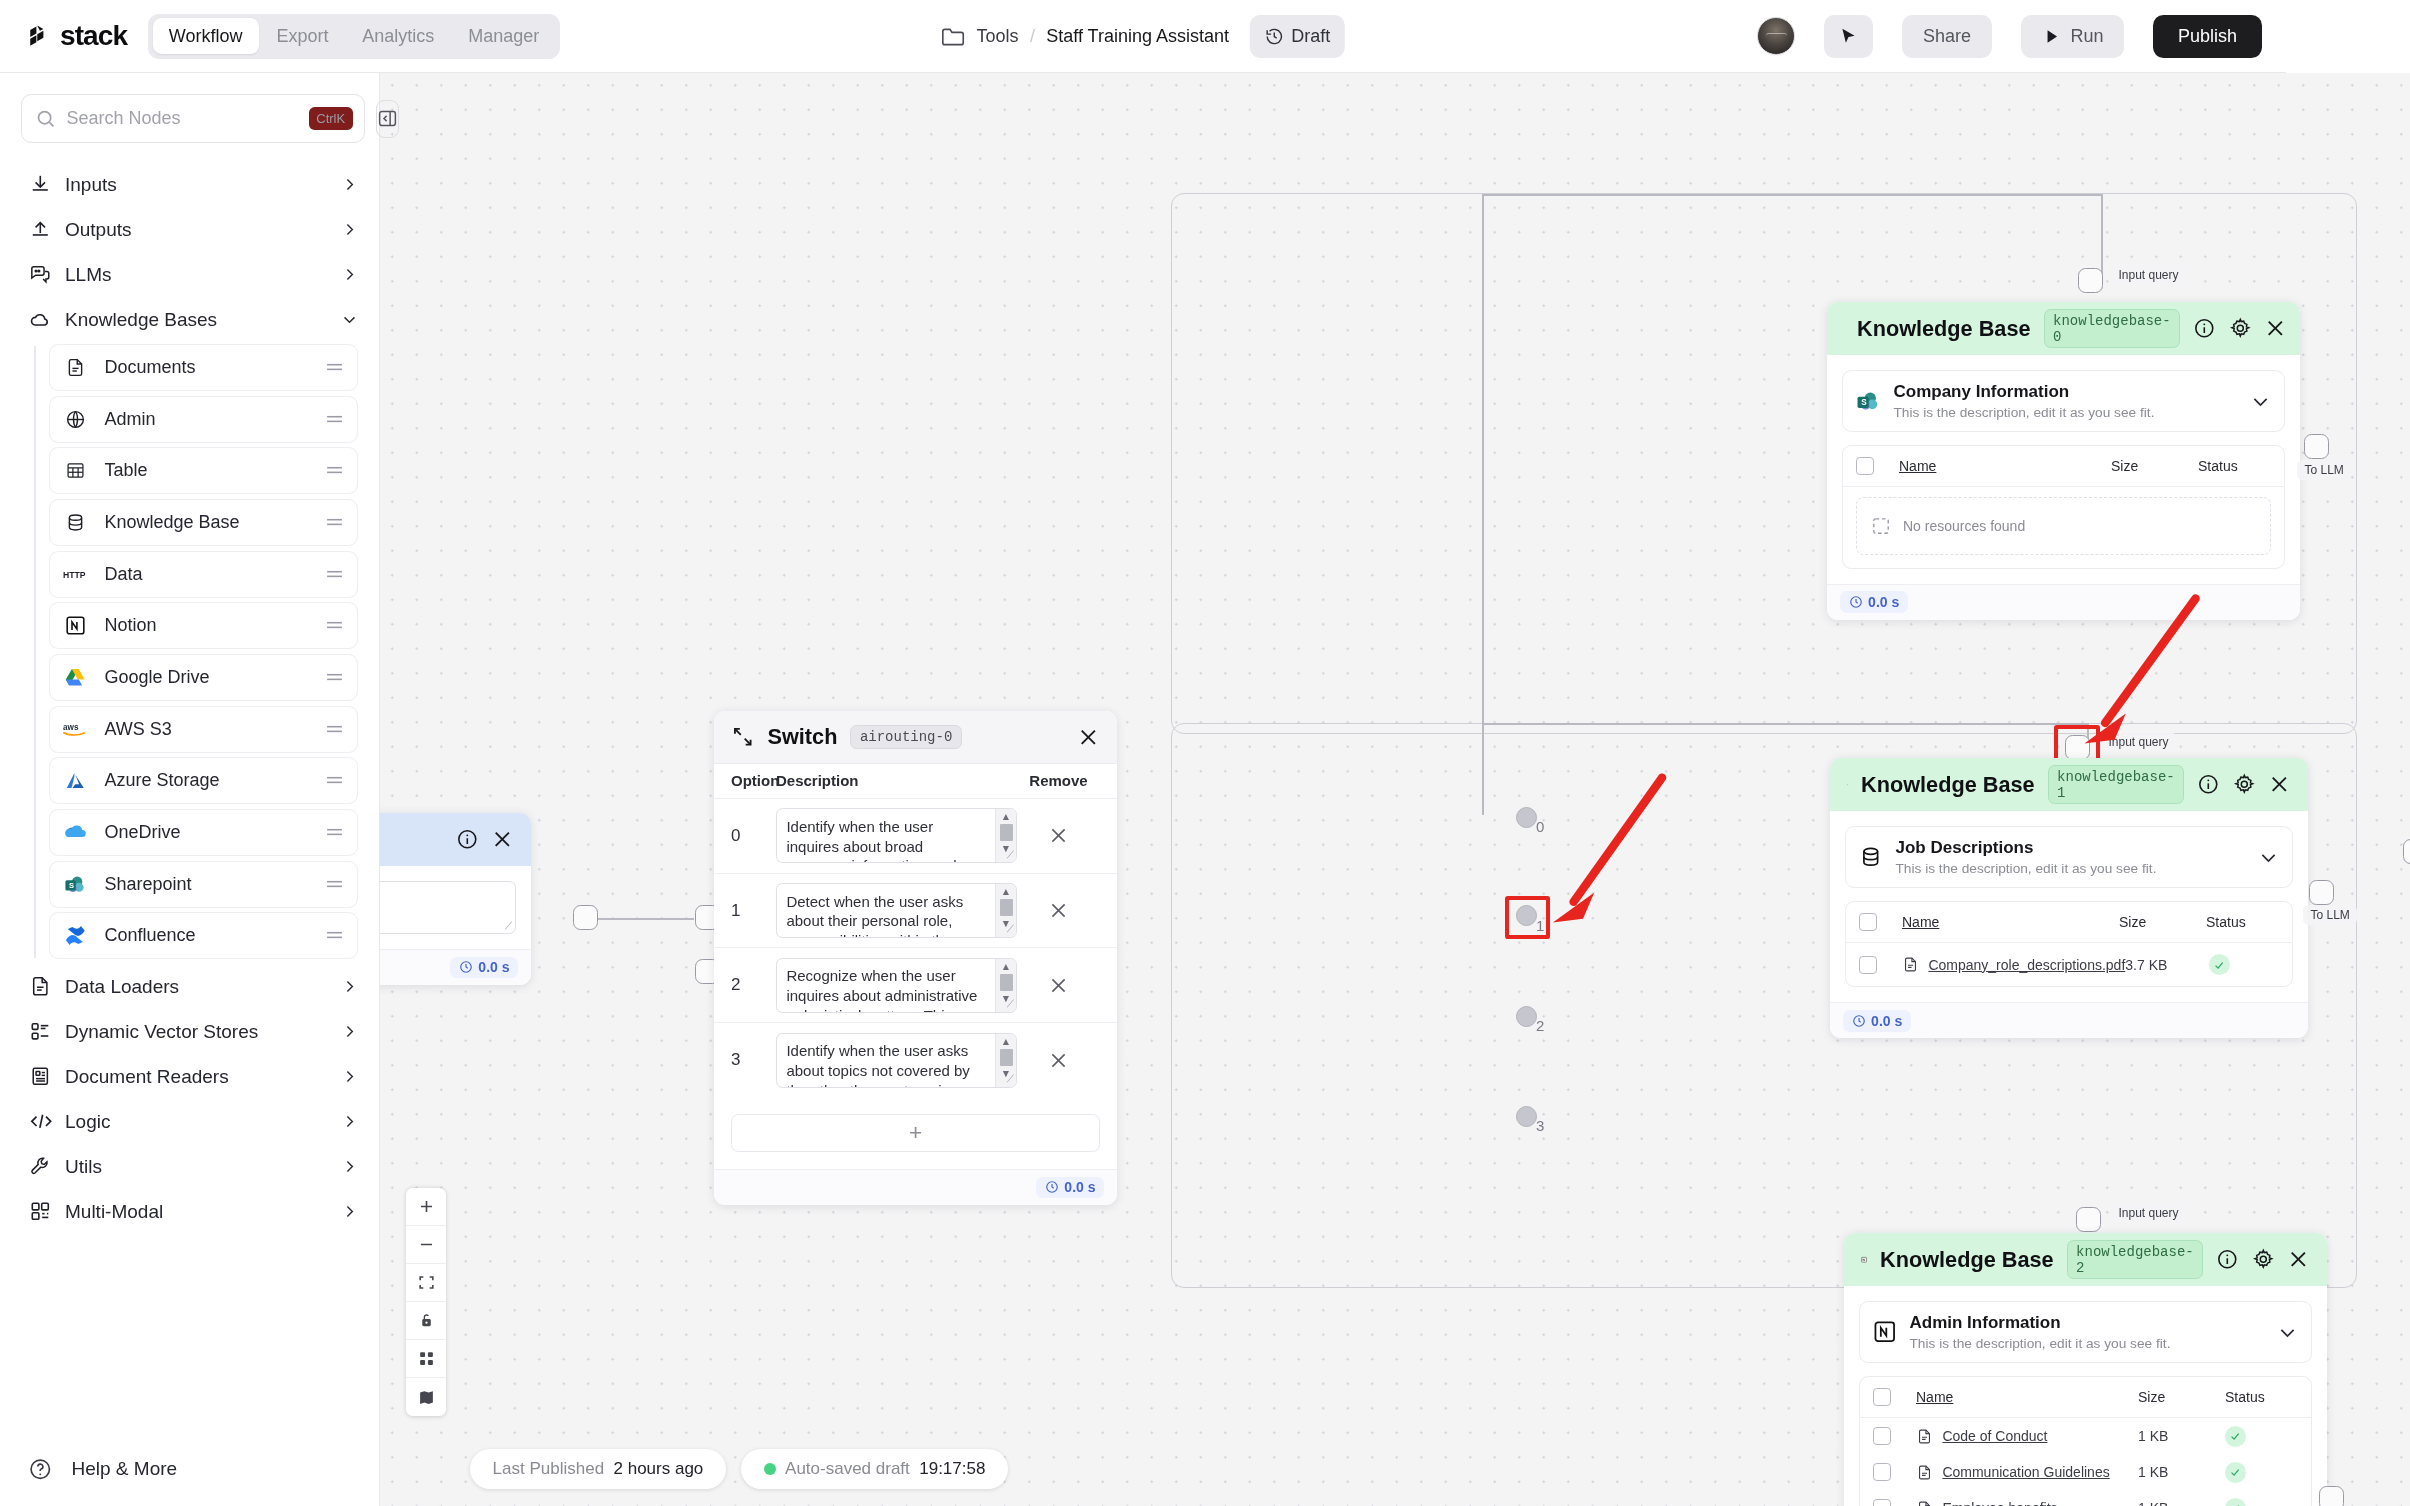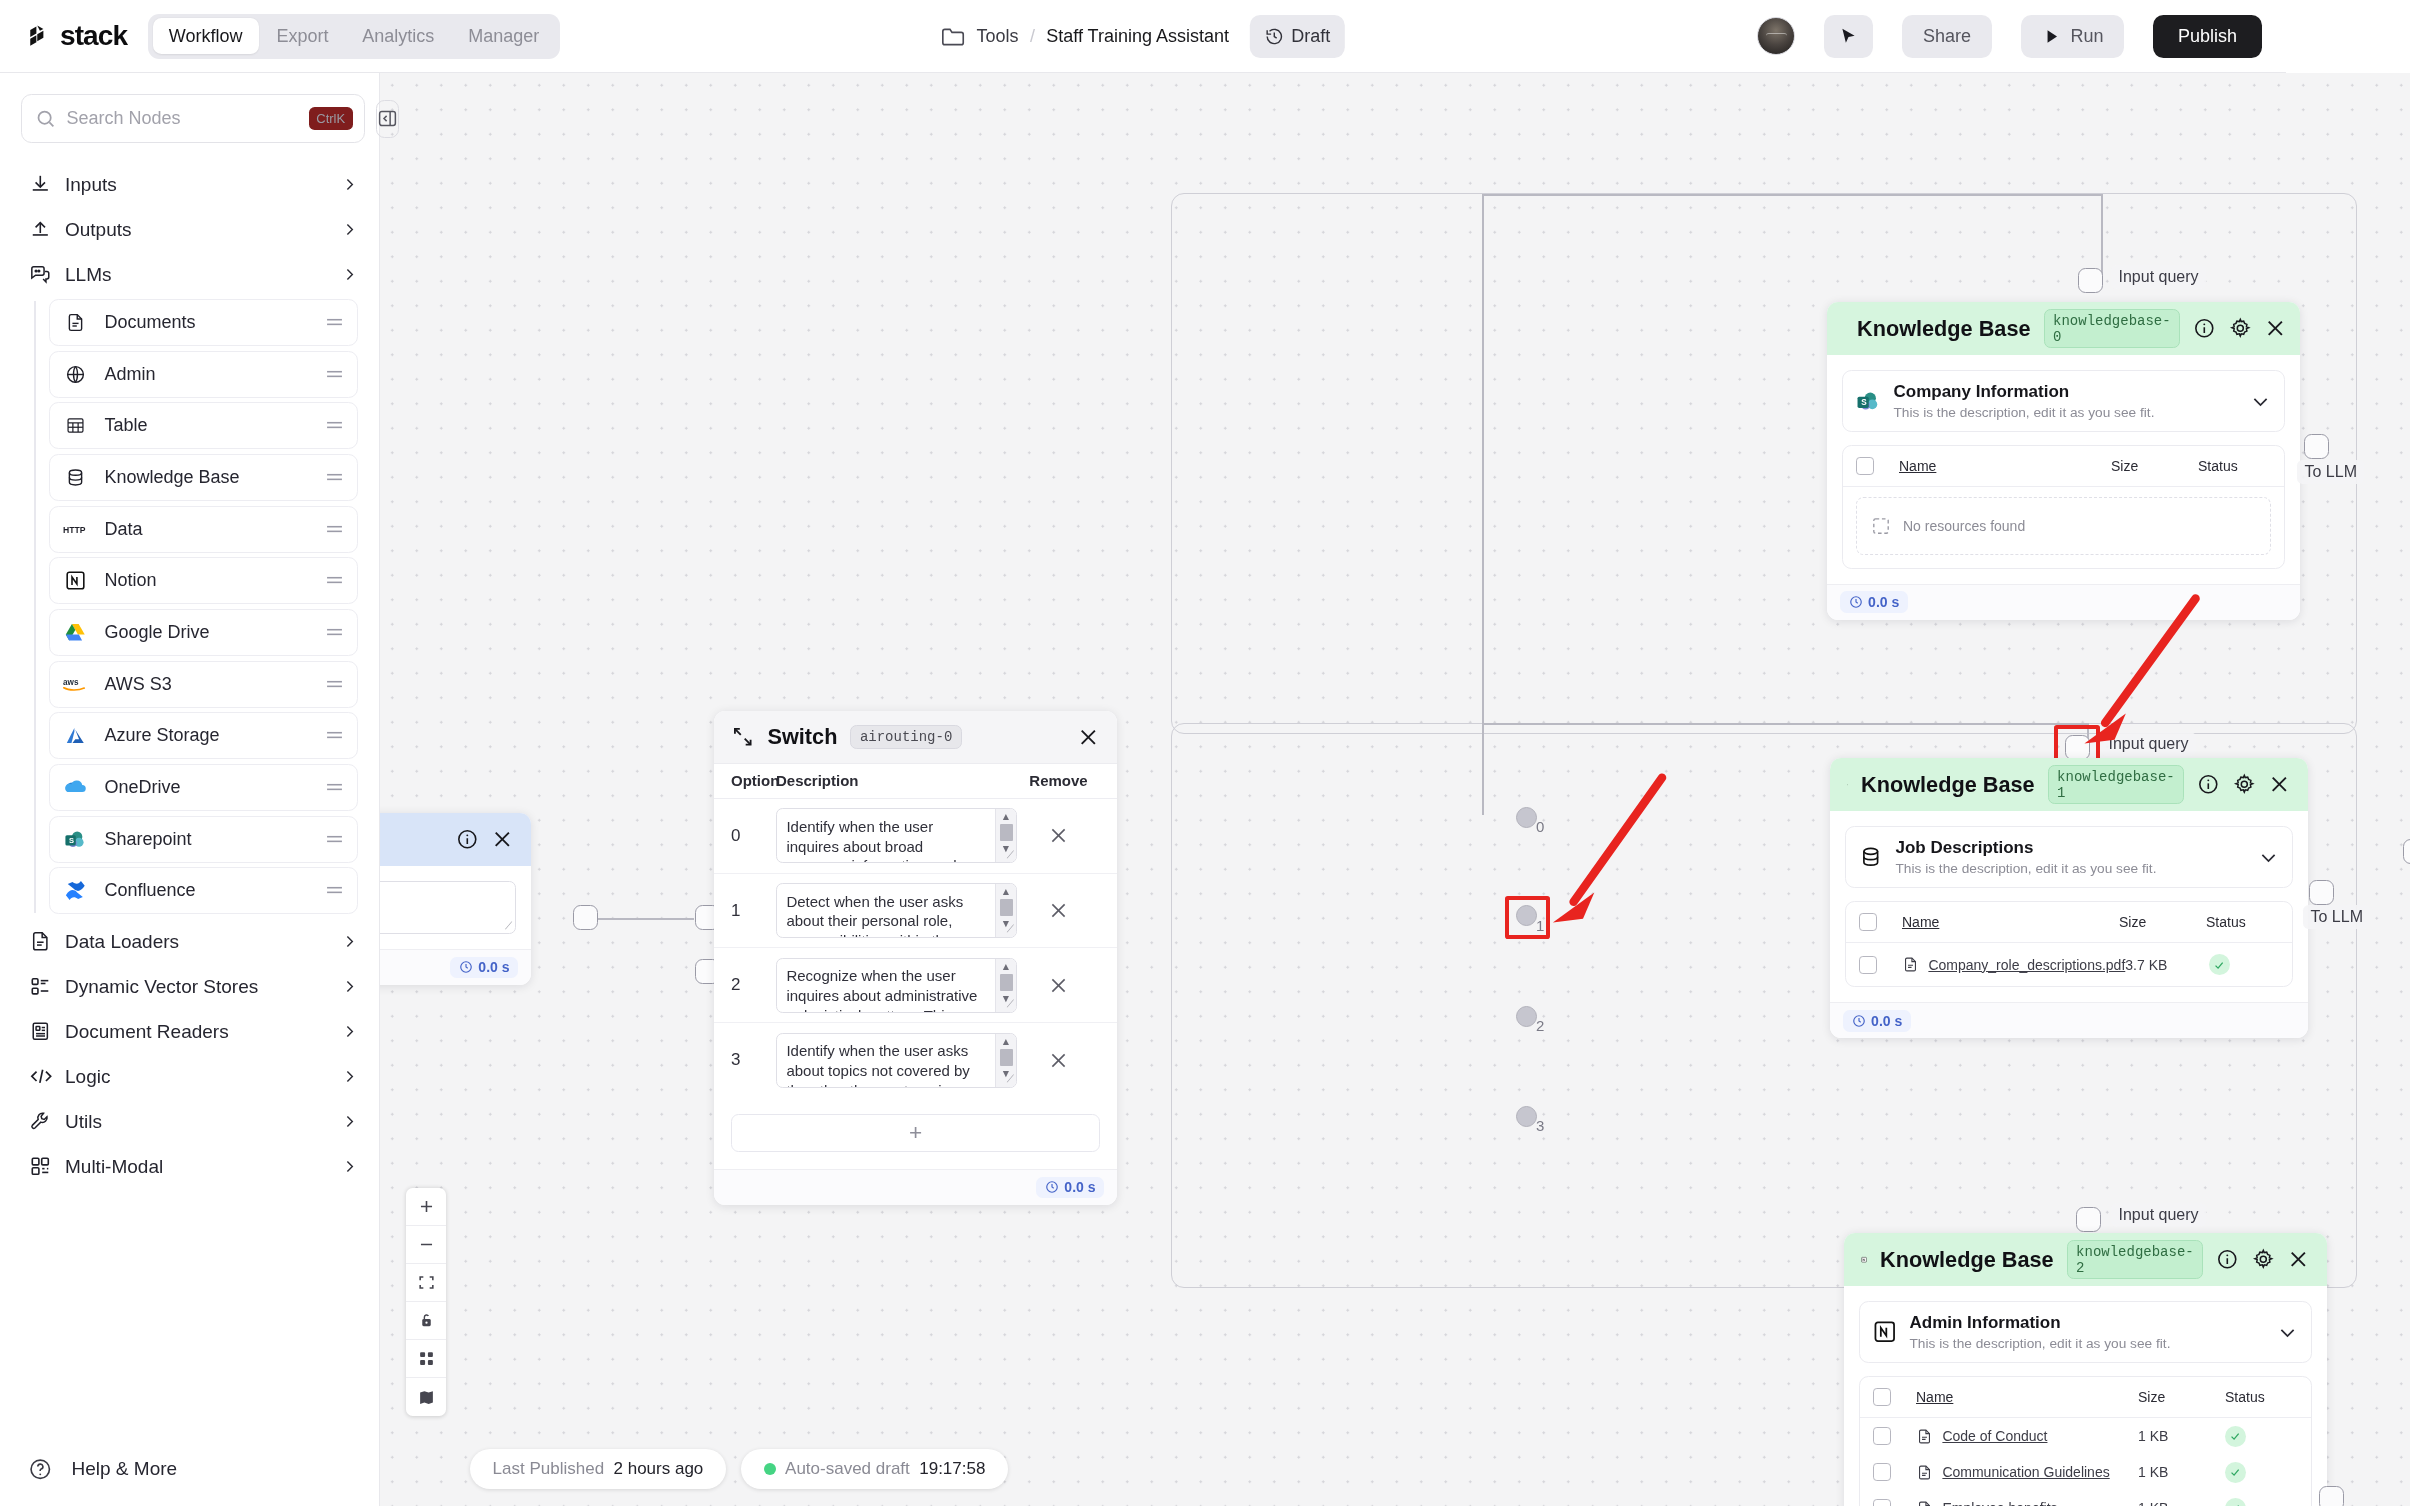--- a/index.html
+++ b/index.html
@@ -222,21 +222,21 @@
   .port {
     position: absolute; width: 25.4px; height: 25.4px; border: 1.9px solid #9a9aa6;
     border-radius: 7.5px; background: #fbfbfc;
   }
   .port-round {
     position: absolute; width: 21px; height: 21px; border-radius: 50%;
     background: #c6c6cf; border: 0.9px solid #b2b2bb;
   }
   .port-lbl {
     position: absolute; background: rgba(244,244,246,.9); border-radius: 5.6px;
-    padding: 2.8px 7.5px; font-size: 16px; color: #3c3c46; white-space: nowrap;
+    padding: 2.8px 7.5px; font-size: 12px; color: #3c3c46; white-space: nowrap;
   }
   .port-num { position: absolute; font-size: 15px; color: #7a7a86; }
   .edge { position: absolute; background: transparent; border-color: #b9b9c2; }
 
   .hl-box { position: absolute; border: 4.7px solid #e8241f; border-radius: 2.8px; }
   .arrow-svg { position: absolute; pointer-events: none; }
 
   
   .ctrls {
     position: absolute; left: 26px; bottom: 90px; width: 40px;
@@ -376,20 +376,31 @@
               <circle cx="10.5" cy="8.5" r=".9" fill="#1f1f28"></circle>
               <path d="M17 9h2a2 2 0 0 1 2 2v4a2 2 0 0 1-2 2h-1v3l-3-3"></path>
             </svg>
         </span>
         <span class="cat-label">LLMs</span>
         <svg class="chev" viewBox="0 0 24 24" fill="none" stroke="#2a2a33" stroke-width="2">
             <path d="M9 5l7 7-7 7"></path>
           </svg>
       </div>
 
+      <div class="cat-row">
+        <span class="cat-icon">
+          <svg width="22.6" height="22.6" viewBox="0 0 24 24" fill="none" stroke="#1f1f28" stroke-width="1.7">
+              <path d="M6.5 18a4 4 0 0 1 .4-8 5.2 5.2 0 0 1 9.8 1.6A3.3 3.3 0 0 1 17 18z"></path>
+            </svg>
+        </span>
+        <span class="cat-label">Knowledge Bases</span>
+        <svg class="chev" viewBox="0 0 24 24" fill="none" stroke="#2a2a33" stroke-width="2">
+            <path d="M5 9l7 7 7-7"></path>
+          </svg>
+      </div>
 
       <div class="subgroup">
 
         <div class="sub-item">
           <span class="sub-icon">
             <svg width="21" height="21" viewBox="0 0 24 24" fill="none" stroke="#1f1f28" stroke-width="1.6">
                 <path d="M14 3H7a2 2 0 0 0-2 2v14a2 2 0 0 0 2 2h10a2 2 0 0 0 2-2V8z"></path>
                 <path d="M14 3v5h5"></path>
                 <path d="M8.5 13h7"></path>
                 <path d="M8.5 16h5"></path>

